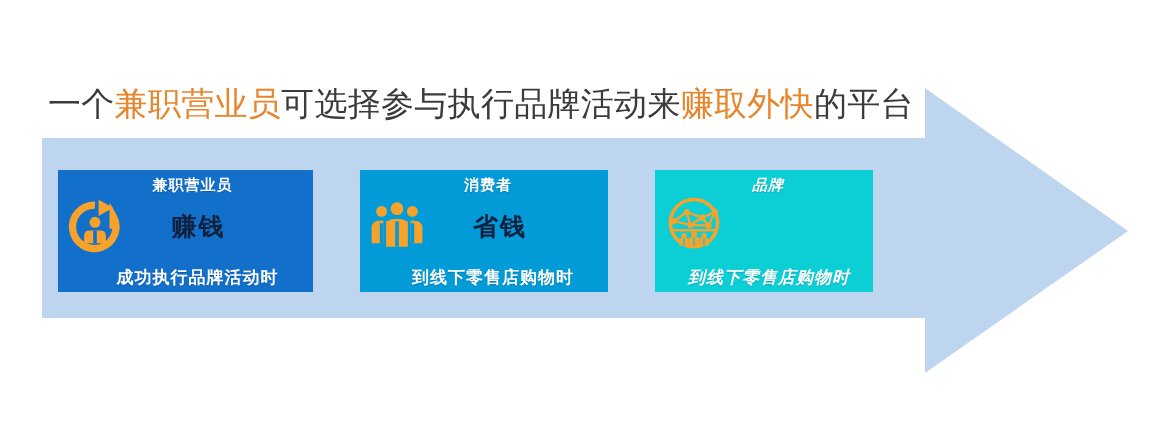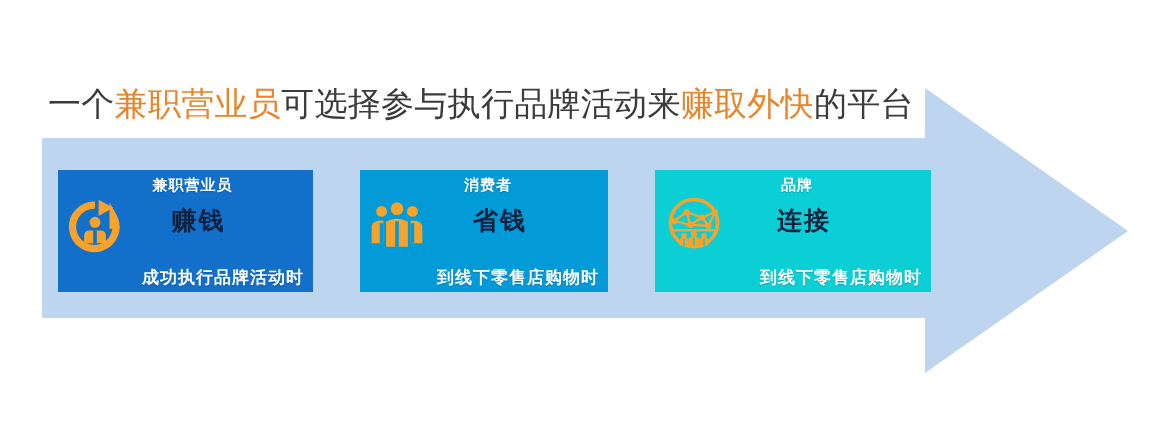--- a/index.html
+++ b/index.html
@@ -50,59 +50,59 @@
     height: 122px;
   }
   .card {
     position: absolute;
     top: 0;
     height: 122px;
     box-sizing: border-box;
   }
   .card-1 { left: 0px;   width: 255px; background: #1270cb; }
   .card-2 { left: 302px; width: 248px; background: #039ad8; }
-  .card-3 { left: 597px; width: 276px; background: #0ccfd6; }
+  .card-3 { left: 597px; width: 218px; background: #0ccfd6; font-style: italic; }
 
   .card-role {
     position: absolute;
     top: 6px;
     left: 0;
     right: 0;
     text-align: center;
     color: #ffffff;
     font-size: 15px;
     font-weight: bold;
     letter-spacing: 1px;
     text-shadow: 0 1px 1px rgba(0,0,0,.18);
   }
   .card-1 .card-role { padding-left: 14px; }
   .card-2 .card-role { padding-left: 8px; }
   .card-3 .card-role { padding-left: 8px; }
 
   .card-benefit {
     position: absolute;
-    top: 34px;
+    top: 40px;
     left: 0;
     right: 0;
     text-align: center;
     color: #10213d;
     font-size: 25px;
     font-weight: bold;
     letter-spacing: 2px;
   }
   .card-1 .card-benefit { padding-left: 26px; }
   .card-2 .card-benefit { padding-left: 32px; }
   .card-3 .card-benefit { padding-left: 22px; }
 
   .card-when {
     position: absolute;
     bottom: 3px;
     left: 0;
-    right: 9px;
-    text-align: right;
+    right: 0;
+    text-align: center;
     color: #ffffff;
     font-size: 17px;
     font-weight: bold;
     letter-spacing: 1px;
     text-shadow: 0 1px 1px rgba(0,0,0,.18);
   }
   .card-1 .card-when { padding-left: 24px; }
   .card-2 .card-when { padding-left: 18px; }
   .card-3 .card-when { padding-left: 10px; }
 
@@ -192,17 +192,16 @@
         <circle cx="43" cy="46" r="3"></circle>
         <path d="M38 57 L38 51 Q38 48 43 48 Q48 48 48 51 L48 57 Z"></path>
       </g>
       <g stroke="#0ccfd6" stroke-width="1.6">
         <line x1="21" y1="49" x2="21" y2="57"></line>
         <line x1="32" y1="48" x2="32" y2="57"></line>
         <line x1="43" y1="49" x2="43" y2="57"></line>
       </g>
     </svg>
     <div class="card-role">品牌</div>
-    <div class="card-benefit">连接</div>
     <div class="card-when">到线下零售店购物时</div>
   </div>
 
 </div>
 
 </body></html>

